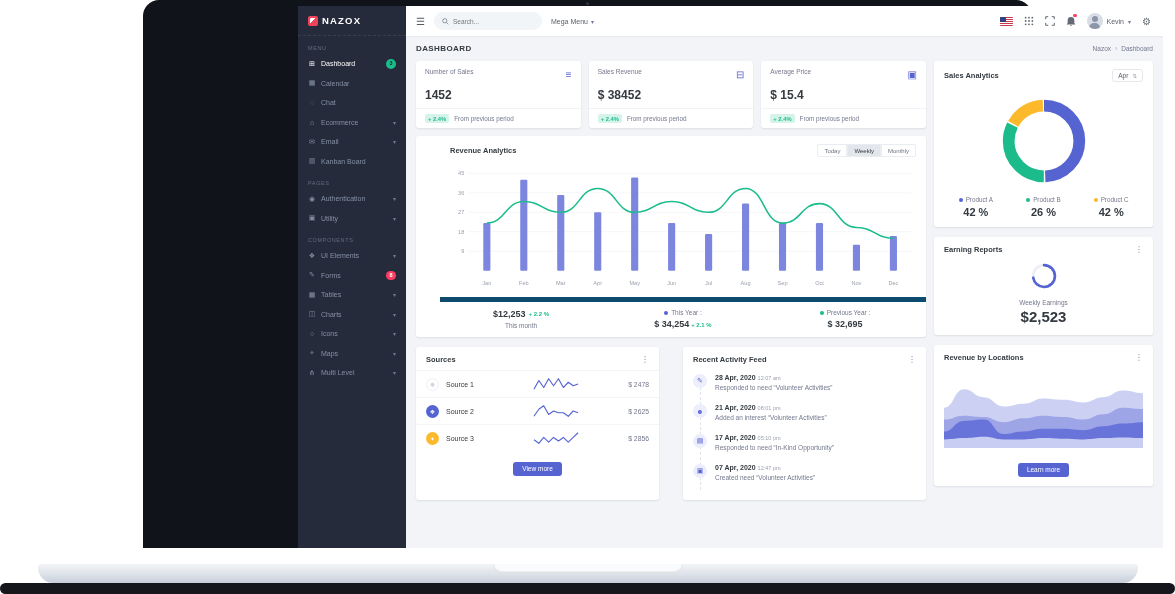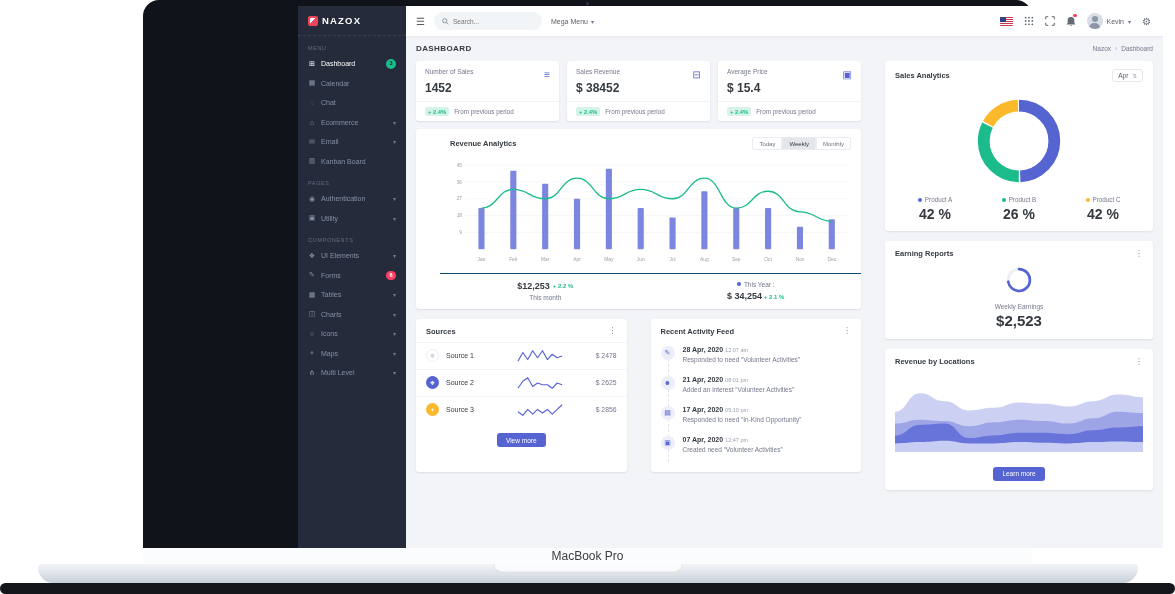--- a/index.html
+++ b/index.html
@@ -73,68 +73,68 @@
 
   
   .content { flex:1; padding:8px 10px; overflow:hidden; }
   .page-head { display:flex; align-items:center; justify-content:space-between; margin-bottom:8px; }
   .page-title { font-size:8px; font-weight:bold; color:#343a40; letter-spacing:.4px; }
   .crumb { font-size:6.5px; color:#74788d; display:flex; gap:4px; align-items:center; }
   .crumb .sep { color:#a6abb8; }
 
   .cols { display:flex; gap:8px; }
   .col-left { flex:1; min-width:0; }
-  .col-right { width:268px; flex-shrink:0;margin-left:16px; }
+  .col-right { width:219px; flex-shrink:0; }
 
   .card { background:#fff; border-radius:3px; box-shadow:0 1px 2px rgba(56,65,74,.12); }
 
   
   .stat-row { display:flex; gap:8px; }
   .stat { flex:1; }
   .stat-top { padding:7px 9px 6px; position:relative; }
   .stat-label { font-size:6.5px; color:#74788d; }
-  .stat-value { font-size:12px; font-weight:bold; color:#343a40; margin-top:6px; }
+  .stat-value { font-size:12px; font-weight:bold; color:#343a40; margin-top:13px; }
   .stat-icon { position:absolute; right:9px; top:8px; color:#5664d2; font-size:10px; }
   .stat-foot { border-top:1px solid #f1f3f6; padding:5px 9px; display:flex; align-items:center; gap:5px; }
   .pill { font-size:5.8px; color:#1cbb8c; background:rgba(28,187,140,.18); border-radius:2px;
     padding:1.5px 3px; font-weight:bold; }
   .stat-note { font-size:6.3px; color:#74788d; }
 
   
   .panel-head { display:flex; align-items:center; justify-content:space-between; padding:8px 10px 6px; }
   .panel-title { font-size:7.5px; font-weight:bold; color:#343a40; }
   .kebab { color:#74788d; font-size:8px; cursor:pointer; line-height:1; }
 
   
   .rev-card { margin-top:8px;padding-left:24px; }
   .btn-group { display:flex; }
   .bg-btn { font-size:6px; color:#6b7280; background:#fff; border:1px solid #e9ecf0; padding:2.5px 6px;
     cursor:pointer; }
   .bg-btn:first-child { border-radius:2px 0 0 2px; }
   .bg-btn:last-child { border-radius:0 2px 2px 0; }
   .bg-btn.active { background:#e3e7ec; color:#343a40; }
   .rev-chart { padding:2px 8px 0; }
-  .rev-foot { border-top:1px solid #0c4a6e; display:flex; margin-top:4px; }
+  .rev-foot { border-top:5px solid #0c4a6e; display:flex; margin-top:4px; }
   .rf-col { flex:1; text-align:center; padding:7px 4px 8px; }
   .rf-line1 { font-size:6.5px; color:#74788d; display:flex; justify-content:center; align-items:center; gap:3px; }
   .dot { width:4px; height:4px; border-radius:50%; display:inline-block; }
   .dot.indigo { background:#5664d2; } .dot.green { background:#1cbb8c; }
   .rf-value { font-size:9px; font-weight:bold; color:#343a40; }
   .delta { font-size:6px; color:#1cbb8c; font-weight:bold; }
   .rf-sub { font-size:6.5px; color:#74788d; margin-top:3px; }
 
   
   .select-box { font-size:6.5px; color:#555b65; border:1px solid #e4e8ec; border-radius:3px;
     padding:2px 5px; display:flex; gap:4px; align-items:center; cursor:pointer; }
   .donut-wrap { display:flex; justify-content:center; padding:2px 0 4px; }
   .legend { display:flex; padding:0 8px 9px; }
   .lg-col { flex:1; text-align:center; }
   .lg-name { font-size:6.3px; color:#74788d; display:flex; justify-content:center; align-items:center; gap:3px; }
   .dot.yellow { background:#fcb92c; }
-  .lg-pct { font-size:14px; font-weight:bold; color:#343a40; margin-top:3px; }
+  .lg-pct { font-size:11px; font-weight:bold; color:#343a40; margin-top:3px; }
 
   
   .earn-card { margin-top:10px; }
   .earn-body { display:flex; padding:2px 6px 10px; }
   .earn-col { flex:1; text-align:center; }
   .earn-label { font-size:6.5px; color:#74788d; margin-top:5px; }
   .earn-value { font-size:15px; font-weight:bold; color:#343a40; margin-top:2px; }
 
   
   .bottom-row { display:flex; gap:24px; margin-top:10px; }
@@ -434,20 +434,27 @@
                   <div class="rf-col">
                     <div class="rf-line1">
                       <span class="dot indigo"></span>
                       <span>This Year :</span>
                     </div>
                     <div class="rf-sub">
                       <span class="rf-value">$ 34,254</span>
                       <span class="delta">+ 2.1 %</span>
                     </div>
                   </div>
+                  <div class="rf-col">
+                    <div class="rf-line1">
+                      <span class="dot green"></span>
+                      <span>Previous Year :</span>
+                    </div>
+                    <div class="rf-sub"><span class="rf-value">$ 32,695</span></div>
+                  </div>
                 </div>
               </div>
 
               <div class="bottom-row">
 
                 <div class="card src-card">
                   <div class="panel-head">
                     <span class="panel-title">Sources</span>
                     <span class="kebab">⋮</span>
                   </div>
@@ -599,17 +606,16 @@
                   <button class="panel-btn">Learn more</button>
                 </div>
               </div>
             </div>
           </div>
         </div>
       </div>
     </div>
   </div>
 
-  <div class="bezel-bottom">MacBook Pro</div>
   <div class="deck"></div>
   <div class="notch"></div>
   <div class="base-shadow"></div>
 </div>
 
 </body></html>

